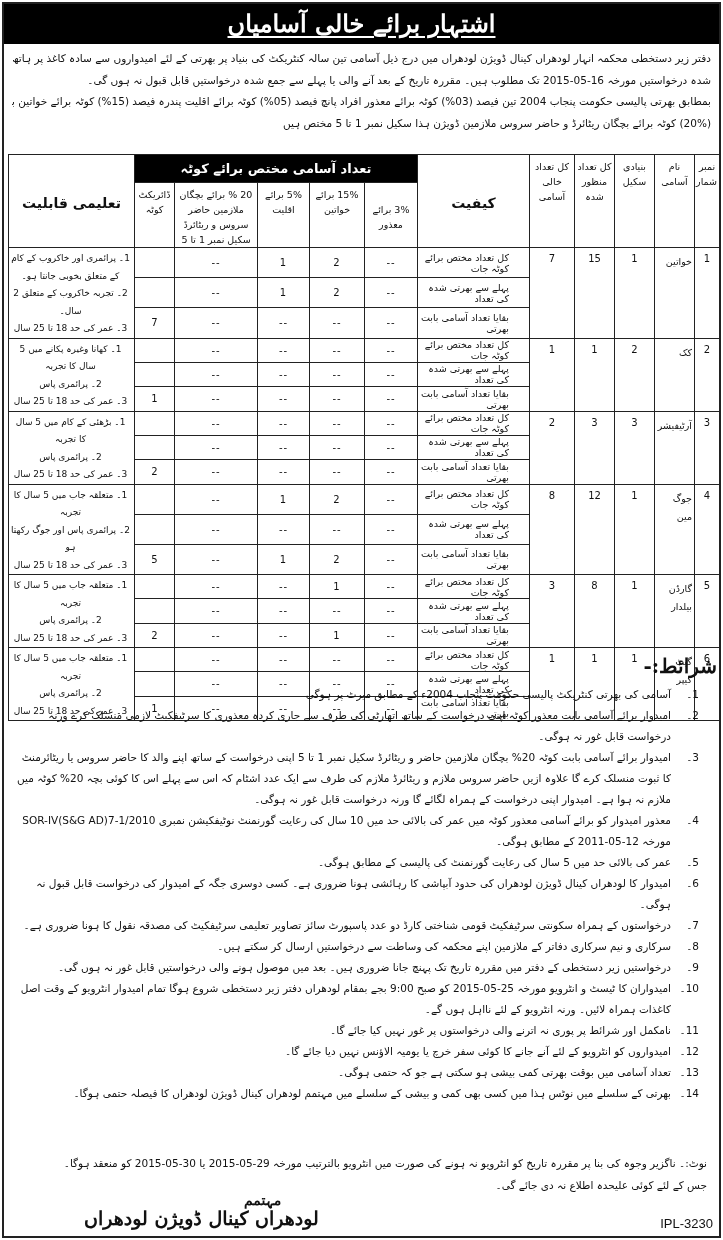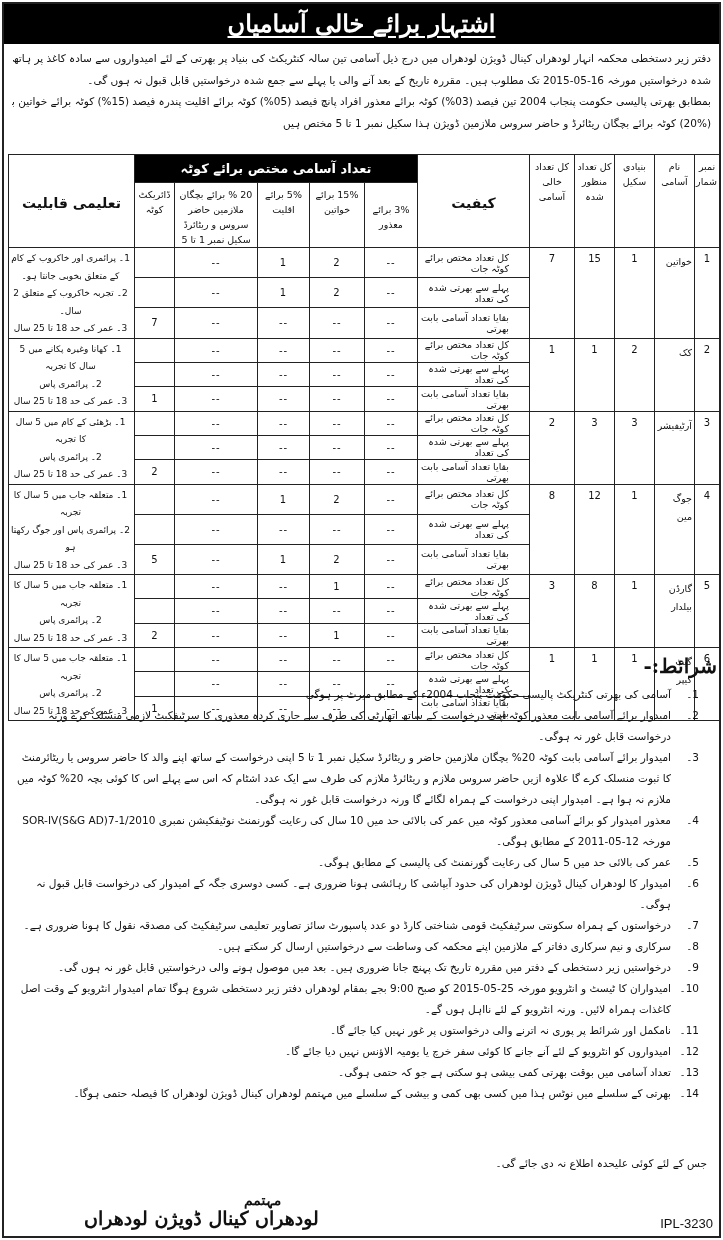--- a/index.html
+++ b/index.html
@@ -345,19 +345,20 @@
         <span class="num">13۔</span>
         <span class="txt">تعداد آسامی میں بوقت بھرتی کمی بیشی ہو سکتی ہے جو کہ حتمی ہوگی۔</span>
       </div>
     <div class="term">
         <span class="num">14۔</span>
         <span class="txt">بھرتی کے سلسلے میں نوٹس ہذا میں کسی بھی کمی و بیشی کے سلسلے میں مہتمم لودھراں کینال ڈویژن لودھراں کا فیصلہ حتمی ہوگا۔</span>
       </div>
   </div>
 
   <div class="note">
+    <div>نوٹ:۔ ناگزیر وجوہ کی بنا پر مقررہ تاریخ کو انٹرویو نہ ہونے کی صورت میں انٹرویو بالترتیب مورخہ 29-05-2015 یا 30-05-2015 کو منعقد ہوگا۔</div>
     <div class="l2">جس کے لئے کوئی علیحدہ اطلاع نہ دی جائے گی۔</div>
   </div>
 
   <div class="sign-label">مہتمم</div>
   <div class="sign-org">لودھراں کینال ڈویژن لودھراں</div>
   <div class="ref">IPL-3230</div>
 </div>
 
 </body></html>

